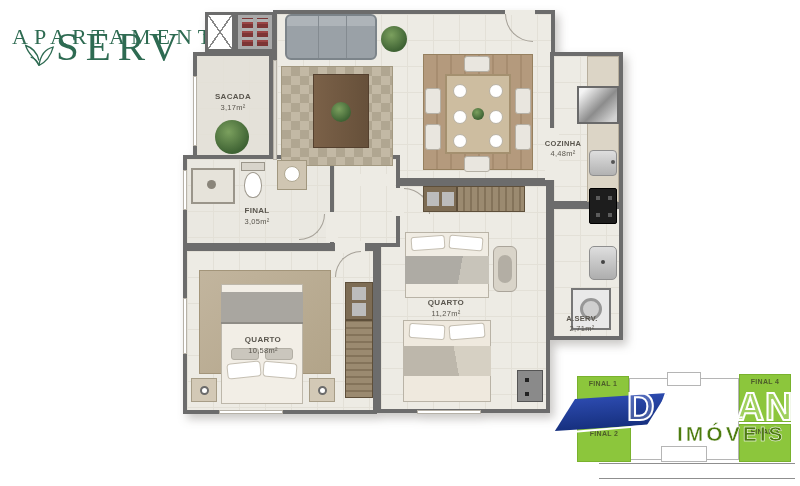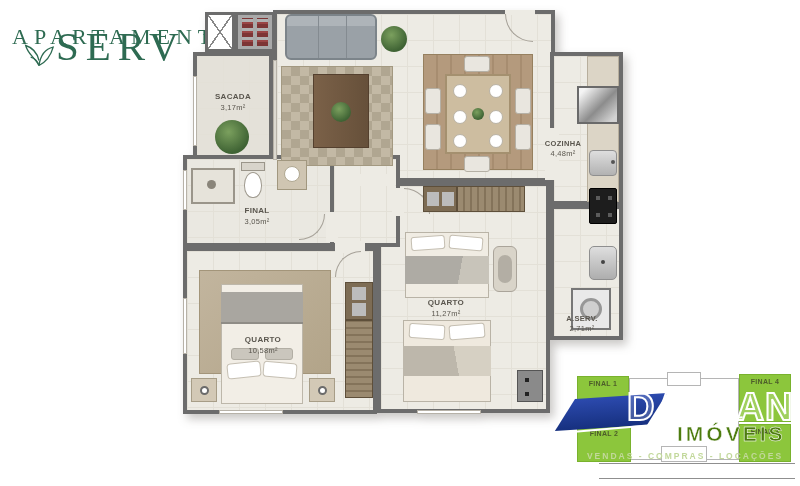--- a/index.html
+++ b/index.html
@@ -208,18 +208,17 @@
     </div>
     <div class="kblock" style="left:166px;top:54px;width:52px;height:38px;">
       <span class="klabel">FINAL 3</span>
     </div>
 
     <div class="roof"></div>
     <div class="swoosh"></div>
     <span class="housechar">⌂</span>
     <div class="brandname">DARLAN</div>
     <div class="brandtype">IMÓVEIS</div>
-    <div class="tagline">VENDAS - COMPRAS - LOCAÇÕES</div>
     <div class="rule" style="top:93px;"></div>
     <div class="rule" style="top:108px;"></div>
   </div>
 
 </div>
 
 </body></html>

